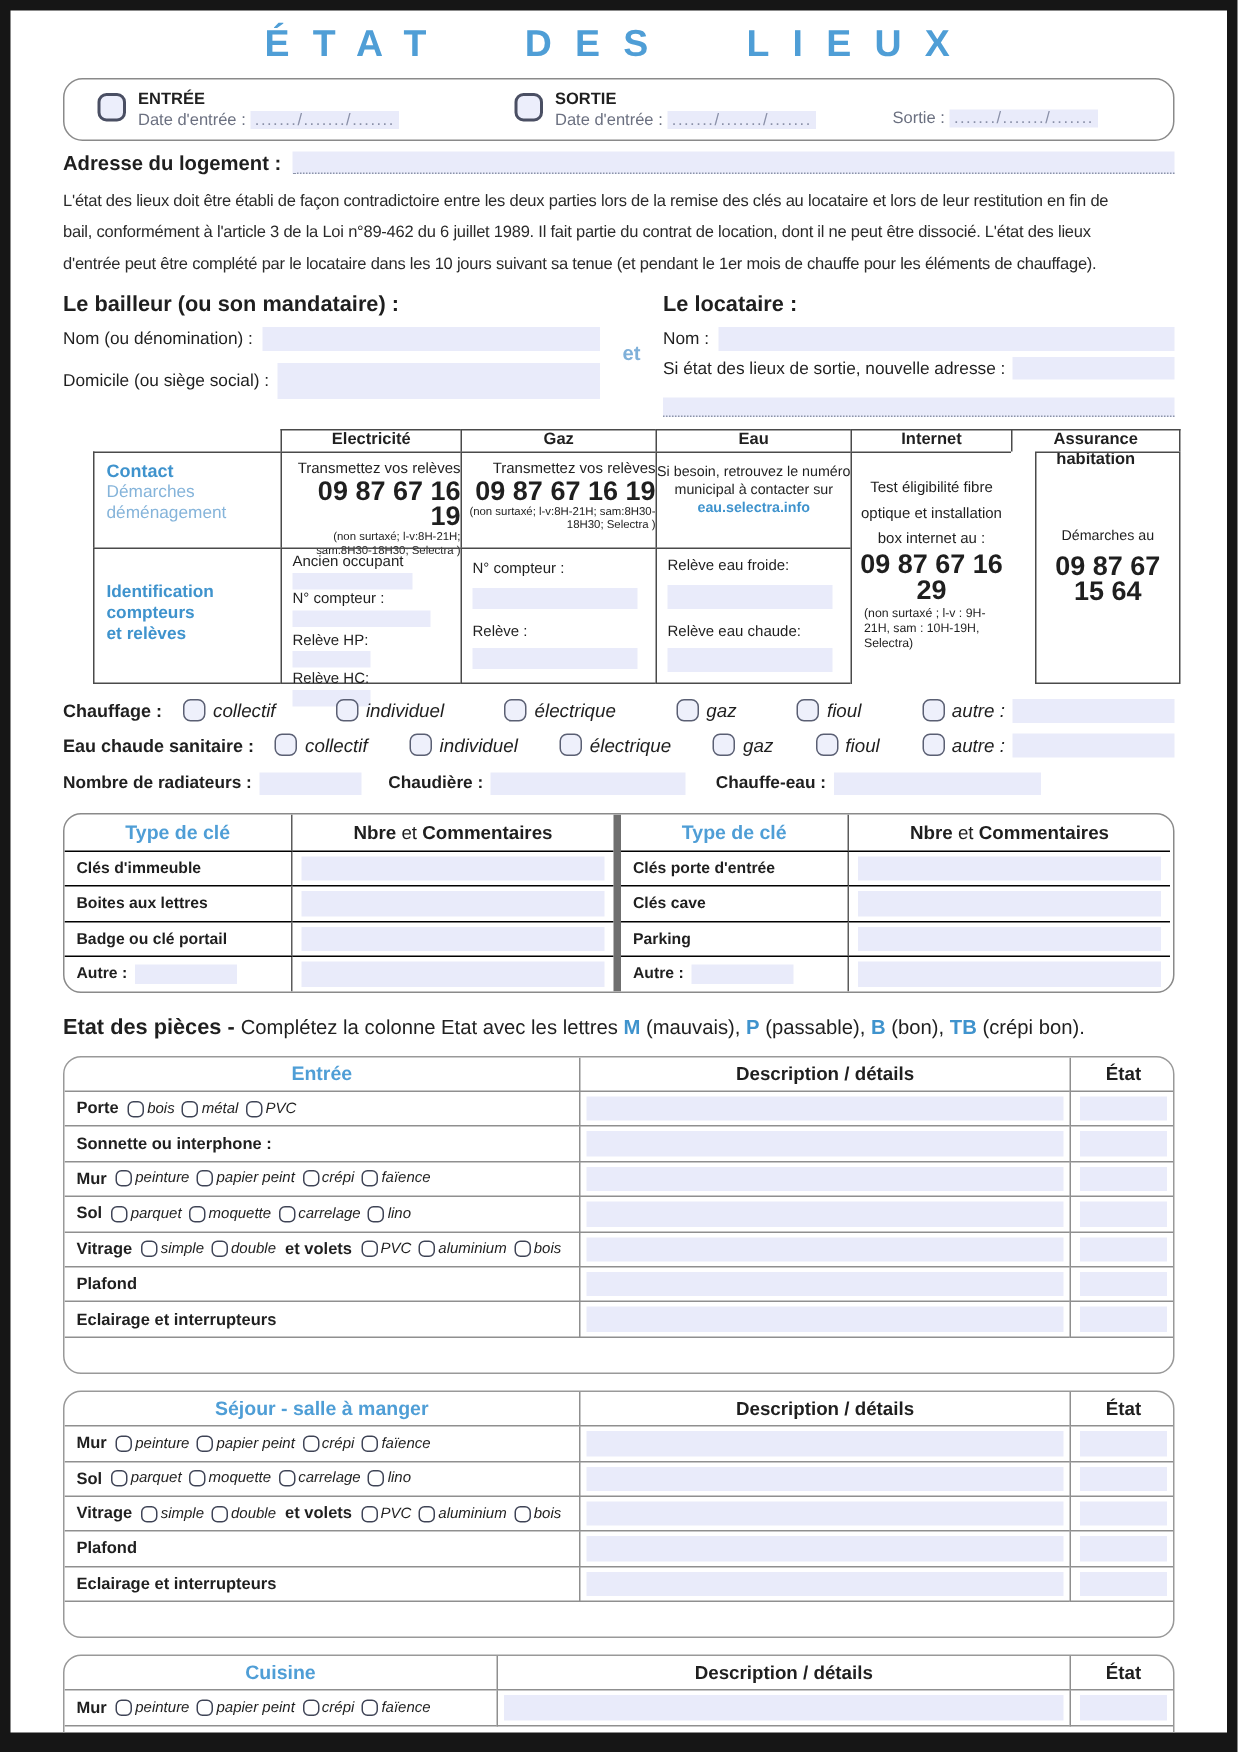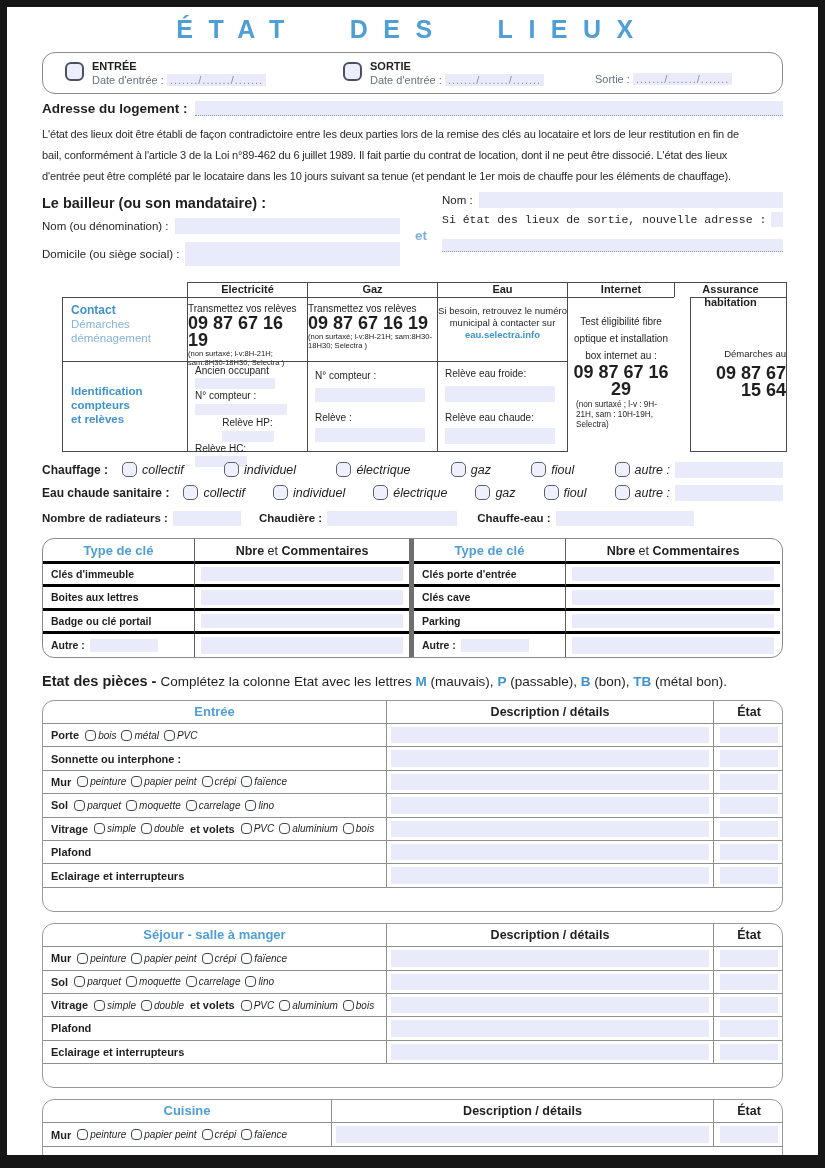--- a/index.html
+++ b/index.html
@@ -46,30 +46,30 @@
         grid-template-rows:15px 64px 91px; margin:8px 0 0 43px; width:725px; font-size:10px;padding-left:12px; }
   .cc { border-left:1.5px solid #4a4a4a; border-top:1.5px solid #4a4a4a; }
   .lastcol { border-right:1.5px solid #4a4a4a; }
   .bot { border-bottom:1.5px solid #4a4a4a; }
   .hcell { font-weight:bold; font-size:11px; text-align:center; line-height:13px; }
   .lblcell { padding:5px 8px; }
   .c-bold { color:#3f93cd; font-weight:bold; font-size:12px; line-height:14px; }
   .c-rest { color:#85b4da; font-size:11.5px; line-height:14px; }
   .identcell { padding-top:22px; }
   .identcell div { color:#3f93cd; font-weight:bold; font-size:11.5px; line-height:14px; }
-  .centercell { text-align:left; padding-top:4px; }
+  .centercell { text-align:right; padding-top:4px; }
   .t-small { font-size:10px; line-height:13px; }
   .phone { font-weight:bold; font-size:18px; line-height:17px; }
   .t-tiny { font-size:7.6px; line-height:9px; color:#222; }
   .eau1 { font-size:9.5px; line-height:12px; padding-top:7px; }
   .link { color:#3f93cd; font-weight:bold; }
   .intcell { text-align:center; padding-top:15px; }
   .int-info { font-size:10px; line-height:17px; }
   .int-tiny { font-size:8.2px; line-height:10px; text-align:left; padding:2px 5px 0 8px; }
-  .asscell { text-align:right; padding-top:50px; font-size:9.5px;margin-left:16px; }
+  .asscell { text-align:center; padding-top:50px; font-size:9.5px;margin-left:16px; }
   .asscell .phone { margin-top:6px; }
   .fillbox { background:#e9ebfa; }
   .ecell { padding:3px 7px; font-size:10px; line-height:12.6px; }
   .inlinef { display:inline-block; vertical-align:middle; background:#e9ebfa; height:11px; }
 
   
   .hrow { display:flex; align-items:center; margin:0 0 0 35px; width:741px; height:23px; }
   .hrow .blab { font-weight:bold; font-size:12px; white-space:nowrap; }
   .opts { display:flex; flex:1; justify-content:space-between; align-items:center; margin-left:14px; }
   .optsrc { display:contents; }
@@ -78,21 +78,21 @@
   .itlab { font-style:italic; font-size:12.5px; }
   .autre-field { background:#e9ebfa; height:16px; width:108px; }
   .nrow { display:flex; align-items:center; margin:5px 0 0 35px; width:741px; font-size:11.5px; font-weight:bold; height:18px; }
   .nf { background:#e9ebfa; height:15px; margin-left:5px; }
 
   
   .keys-table { display:grid; grid-template-columns:366px 5px 366px; margin:11px 0 0 35px; width:741px;
                 border:1.5px solid #8a8a8a; border-radius:12px; overflow:hidden; }
   .kt-div { background:#6f6f6f; }
   .kt-half { display:grid; grid-template-columns:152px 1fr; grid-template-rows:25px repeat(4,23.25px); }
-  .kt-cell { border-bottom:3px solid #000000; }
+  .kt-cell { border-bottom:1px solid #000000; }
   .kt-cell.lastrow { border-bottom:none; }
   .kt-lcol { border-right:1px solid #5c5c5c; }
   .kt-htype { color:#4f9ed6; font-weight:bold; font-size:13px; text-align:center; line-height:24px; }
   .kt-hnbre { font-size:12.5px; text-align:center; line-height:24px; }
   .kt-label { font-size:10.5px; font-weight:bold; display:flex; align-items:center; padding-left:8px; gap:5px; }
   .kt-minif { background:#e9ebfa; height:13px; width:68px; }
   .kt-fcell { padding:3px 6px; }
   .kt-fcell .fill { background:#e9ebfa; width:100%; height:100%; }
 
   
@@ -175,25 +175,26 @@
         <span class="lab">Nom (ou dénomination) :</span>
         <span class="field"></span>
       </div>
       <div class="frow">
         <span class="lab">Domicile (ou siège social) :</span>
         <span class="field" style="height:24px;"></span>
       </div>
     </div>
     <div class="et">et</div>
     <div>
+      <h3>Le locataire :</h3>
       <div class="frow" style="margin-bottom:4px;">
         <span class="lab">Nom  :</span>
         <span class="field"></span>
       </div>
-      <div class="frow" style="margin-bottom:12px;font-family:Liberation Mono, monospace;">
+      <div class="frow" style="margin-bottom:12px;">
         <span class="lab">Si état des lieux de sortie, nouvelle adresse :</span>
         <span class="sfield"></span>
       </div>
       <div class="dotline"></div>
     </div>
   </div>
 
   <div class="ct">
     <div style="grid-column:1;grid-row:1;"></div>
     <div class="cc hcell" style="grid-column:2;grid-row:1;">Electricité</div>
@@ -237,21 +238,21 @@
     <div class="cc lblcell identcell bot" style="grid-column:1;grid-row:3;">
       <div>Identification</div>
       <div>compteurs</div>
       <div>et relèves</div>
     </div>
     <div class="cc ecell bot" style="grid-column:2;grid-row:3;">
       <div>Ancien occupant</div>
       <div class="inlinef" style="width:80px;"></div>
       <div>N° compteur :</div>
       <div class="inlinef" style="width:92px;"></div>
-      <div style="margin-top:2px;text-align:center;"><span>Relève HP:</span>
+      <div style="margin-top:2px;"><span>Relève HP:</span>
         <span class="inlinef" style="width:52px;"></span></div>
       <div><span>Relève HC:</span>
         <span class="inlinef" style="width:52px;"></span></div>
     </div>
     <div class="cc ecell bot" style="grid-column:3;grid-row:3;padding-top:8px;">
       <div>N° compteur :</div>
       <div class="fillbox" style="width:110px;height:14px;margin-top:5px;"></div>
       <div style="margin-top:10px;">Relève :</div>
       <div class="fillbox" style="width:110px;height:14px;margin-top:4px;"></div>
     </div>
@@ -368,21 +369,21 @@
           <span>Autre :</span>
           <span class="kt-minif"></span>
         </div>
       <div class="kt-cell kt-fcell lastrow">
           <div class="fill"></div>
         </div>
     </div>
   </div>
 
   <div class="rooms-intro">
-    <span class="ri-bold">Etat des pièces - </span><span>Complétez la colonne Etat avec les lettres </span><span class="blue">M</span><span> (mauvais), </span><span class="blue">P</span><span> (passable), </span><span class="blue">B</span><span> (bon), </span><span class="blue">TB</span><span> (métal bon).</span>
+    <span class="ri-bold">Etat des pièces - </span><span>Complétez la colonne Etat avec les lettres </span><span class="blue">M</span><span> (mauvais), </span><span class="blue">P</span><span> (passable), </span><span class="blue">B</span><span> (bon), </span><span class="blue">TB</span><span> (crépi bon).</span>
   </div>
 
   <div class="room-table">
       <div class="rt-head">
         <div class="rt-hname">Entrée</div>
         <div class="rt-hdesc">Description / détails</div>
         <div class="rt-hetat">État</div>
       </div>
       <div class="rt-row">
         <div class="rt-left">

